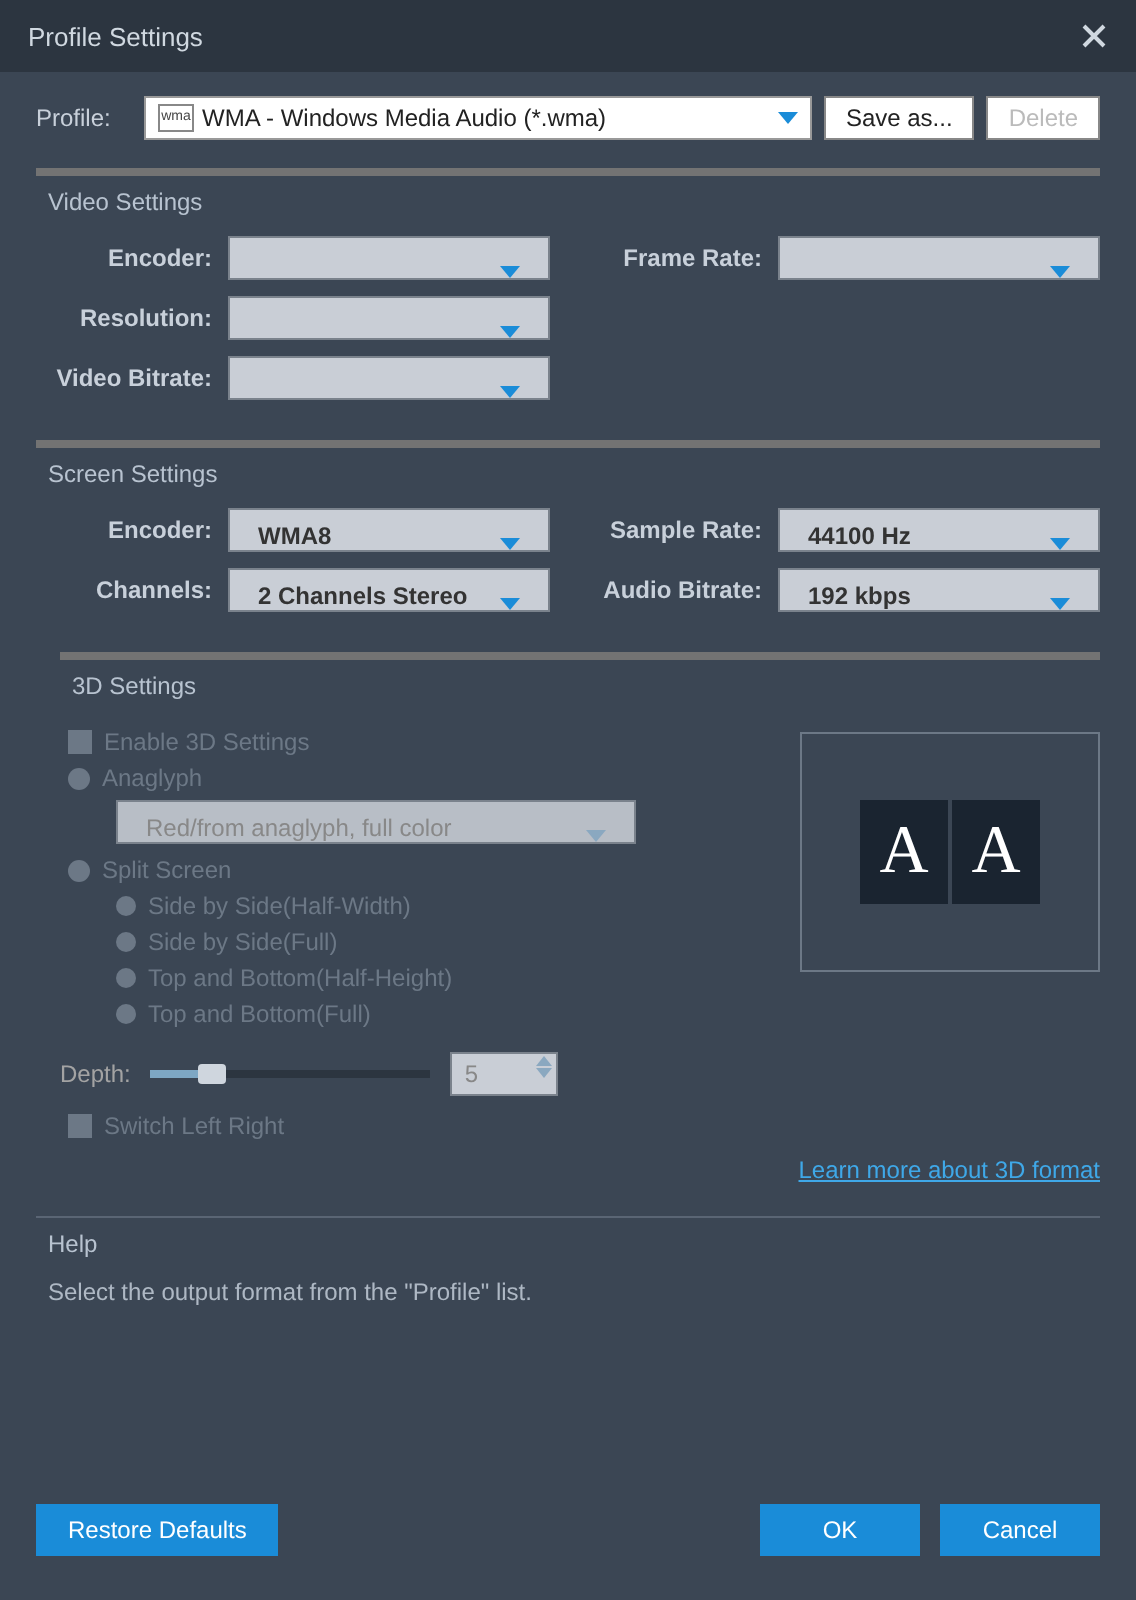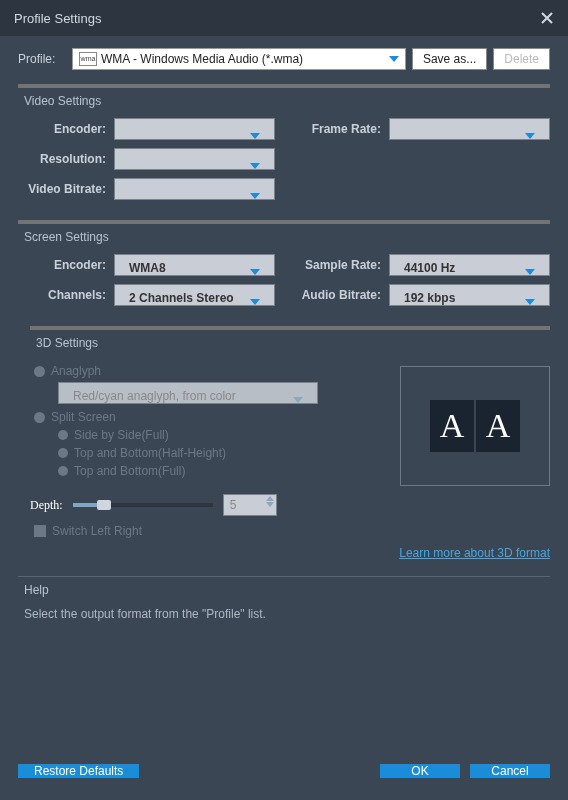--- a/index.html
+++ b/index.html
@@ -202,21 +202,21 @@
   position:absolute;
   bottom:0; left:0; right:0;
   padding: 14px 18px 22px;
   display:flex;
   align-items:center;
 }
 .btn-blue {
   background:#1a8cd8;
   color:#fff;
   border:none;
-  height:14px;
+  height:26px;
   padding: 0 16px;
   font-size:12px;
   cursor:pointer;
 }
 .spacer { flex:1; }
 .wma-icon {
   display:inline-block;
   width:18px;height:14px;
   margin-right:4px;
   background: linear-gradient(#fff,#fff);
@@ -326,31 +326,39 @@
             </div>
         </div>
       </div>
     </div>
   </div>
 
   <div class="section disabled-section">
     <div class="section-title">3D Settings</div>
     <div class="threeD-row">
       <div class="threeD-left">
+        <div class="chk">
+            <span class="box"></span>
+            <span>Enable 3D Settings</span>
+          </div>
         <div class="rad">
             <span class="circ"></span>
             <span>Anaglyph</span>
           </div>
         <div class="combo anaglyph-combo">
-            <span>Red/cyan anaglyph, from color</span>
+            <span>Red/from anaglyph, full color</span>
             <span class="caret"></span>
           </div>
         <div class="rad">
             <span class="circ"></span>
             <span>Split Screen</span>
+          </div>
+        <div class="rad sub">
+            <span class="circ"></span>
+            <span>Side by Side(Half-Width)</span>
           </div>
         <div class="rad sub">
             <span class="circ"></span>
             <span>Side by Side(Full)</span>
           </div>
         <div class="rad sub">
             <span class="circ"></span>
             <span>Top and Bottom(Half-Height)</span>
           </div>
         <div class="rad sub">
@@ -359,21 +367,21 @@
           </div>
       </div>
       <div class="threeD-preview">
         <div class="aa-pair">
           <div class="aa-box">A</div>
           <div class="aa-box">A</div>
         </div>
       </div>
     </div>
     <div class="depth-row">
-      <span style="color:#ffffff;font-family:Liberation Serif, serif;">Depth:</span>
+      <span style="color:#a3a3a3;">Depth:</span>
       <div class="slider-track">
         <div class="slider-fill"></div>
         <div class="slider-thumb"></div>
       </div>
       <div class="spinner">
         <span>5</span>
         <div class="spbtns">
             <div class="sp up"></div>
             <div class="sp dn"></div>
           </div>

